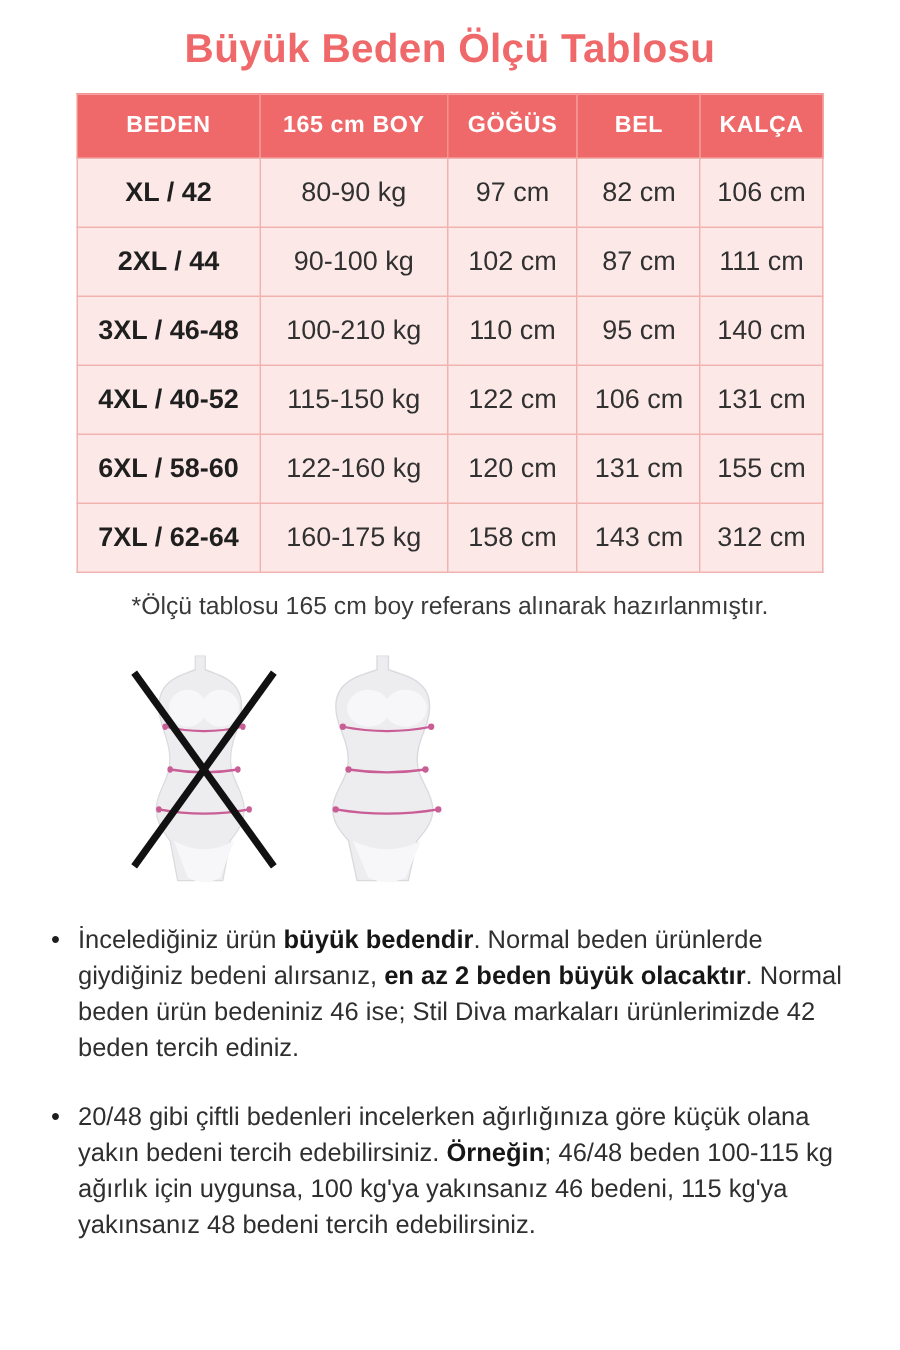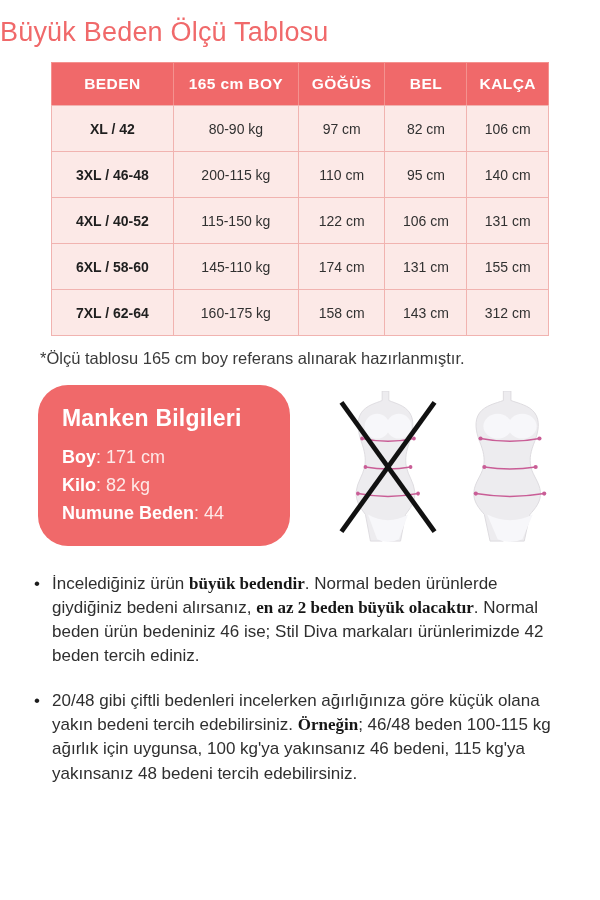--- a/index.html
+++ b/index.html
@@ -14,24 +14,24 @@
   *{margin:0;padding:0;box-sizing:border-box;}
   html,body{background:#ffffff;}
   body{
     width:600px;height:900px;
     font-family:"Liberation Sans","DejaVu Sans",sans-serif;
     color:var(--text-dark);
     overflow:hidden;
   }
   .page{width:600px;height:900px;position:relative;}
   .title{
-    text-align:left;
+    text-align:center;
     color:var(--coral);
     font-size:27px;
-    font-weight:normal;
+    font-weight:bold;
     padding-top:17px;
     letter-spacing:.2px;
   }
   table.size-table{
     width:498px;
     margin:14px auto 0 auto;
     border-collapse:collapse;
     table-layout:fixed;
   }
   table.size-table th{
@@ -42,37 +42,37 @@
     letter-spacing:.4px;
     height:43px;
     border:1px solid #f4928f;
     border-bottom:1px solid var(--cell-border);
   }
   table.size-table td{
     background:var(--cell-bg);
     border:1px solid var(--cell-border);
     height:46px;
     text-align:center;
-    font-size:14px;
+    font-size:18px;
     color:#313131;
   }
   table.size-table td.size-cell{
     font-weight:bold;
     color:#1f1f1f;
   }
   col.c1{width:24.5%;}
   col.c2{width:25.2%;}
   col.c3{width:17.4%;}
   col.c4{width:16.5%;}
   col.c5{width:16.4%;}
   .note{
+    text-align:center;
     font-size:16.5px;
     color:#3a3a3a;
     margin-top:13px;
-    margin-left:40px;
   }
   .info-row{
     display:flex;
     align-items:flex-start;
     margin:17px 0 0 38px;
   }
   .model-box{
     background:var(--coral);
     border-radius:30px;
     width:252px;
@@ -111,21 +111,21 @@
     margin-bottom:21px;
     font-size:17px;
     line-height:1.42;
     color:#2f2f2f;
   }
   .bullets .dot{
     flex:0 0 18px;
     font-size:17px;
     color:#1d1d1d;
   }
-  .bullets b{color:#161616;font-family:Liberation Serif, serif;}
+  .bullets b{color:#161616;}
 </style>
 </head>
 <body>
 
 <div class="page">
 
   <h1 class="title">Büyük Beden Ölçü Tablosu</h1>
 
   <table class="size-table">
     <colgroup>
@@ -146,60 +146,61 @@
     </thead>
     <tbody id="size-table-body">
         <tr>
           <td class="size-cell">XL / 42</td>
           <td class="">80-90 kg</td>
           <td class="">97 cm</td>
           <td class="">82 cm</td>
           <td class="">106 cm</td>
         </tr>
         <tr>
+          <td class="size-cell">2XL / 44</td>
+          <td class="">90-100 kg</td>
+          <td class="">102 cm</td>
+          <td class="">87 cm</td>
+          <td class="">111 cm</td>
+        </tr>
+        <tr>
           <td class="size-cell">3XL / 46-48</td>
-          <td class="">200-115 kg</td>
+          <td class="">100-210 kg</td>
           <td class="">110 cm</td>
           <td class="">95 cm</td>
           <td class="">140 cm</td>
         </tr>
         <tr>
           <td class="size-cell">4XL / 40-52</td>
           <td class="">115-150 kg</td>
           <td class="">122 cm</td>
           <td class="">106 cm</td>
           <td class="">131 cm</td>
         </tr>
         <tr>
           <td class="size-cell">6XL / 58-60</td>
-          <td class="">145-110 kg</td>
-          <td class="">174 cm</td>
+          <td class="">122-160 kg</td>
+          <td class="">120 cm</td>
           <td class="">131 cm</td>
           <td class="">155 cm</td>
         </tr>
         <tr>
           <td class="size-cell">7XL / 62-64</td>
           <td class="">160-175 kg</td>
           <td class="">158 cm</td>
           <td class="">143 cm</td>
           <td class="">312 cm</td>
         </tr>
       </tbody>
   </table>
 
   <p class="note">*Ölçü tablosu 165 cm boy referans alınarak hazırlanmıştır.</p>
 
   <div class="info-row">
 
-    <div class="model-box">
-      <h2>Manken Bilgileri</h2>
-      <div class="model-line"><span class="lbl">Boy</span><span>: 171 cm</span></div>
-      <div class="model-line"><span class="lbl">Kilo</span><span>: 82 kg</span></div>
-      <div class="model-line"><span class="lbl">Numune Beden</span><span>: 44</span></div>
-    </div>
 
     <div class="figures">
 
       <svg class="figure" viewBox="0 0 110 160" aria-hidden="true">
         <g transform="translate(55,0) scale(0.88,1) translate(-55,0)">
           <path d="M48,0 L48,10 C40,13 29,15 23,23 C17,31 19,43 23,53 C27,63 29,71 27,80 C25,89 18,96 17,106 C16,117 23,124 28,130 L34,158 L48,158 L52,142 L56,158 L70,158 L76,130 C81,124 88,117 87,106 C86,96 79,89 77,80 C75,71 77,63 81,53 C85,43 87,31 81,23 C75,15 64,13 56,10 L56,0 Z" fill="#edecef" stroke="#dcdade" stroke-width="1"></path>
           <ellipse cx="42" cy="37" rx="15" ry="13" fill="#f7f7fa"></ellipse>
           <ellipse cx="68" cy="37" rx="15" ry="13" fill="#f7f7fa"></ellipse>
           <path d="M31,130 Q55,142 79,130 L68,156 Q55,162 42,156 Z" fill="#f7f7fa"></path>
           <path d="M24,50 Q55,56 86,50" fill="none" stroke="#c95d96" stroke-width="1.6"></path>

